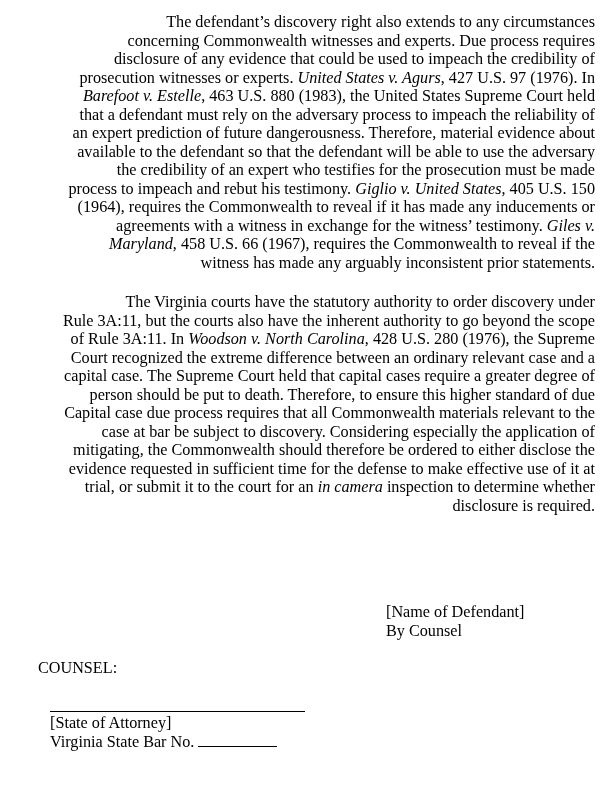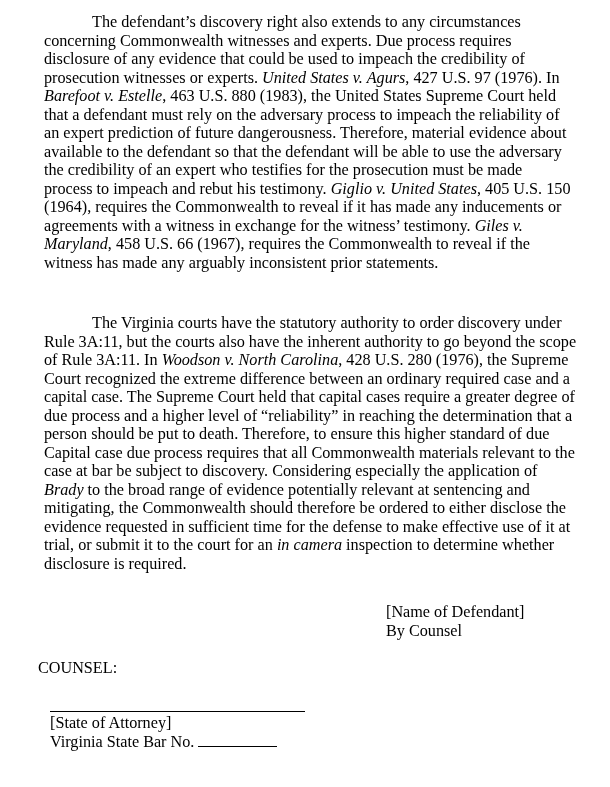--- a/index.html
+++ b/index.html
@@ -1,22 +1,22 @@
 <!DOCTYPE html>
 <html><head>
 <meta charset="utf-8">
 <style>
   html, body { margin: 0; padding: 0; background: #ffffff; }
   body {
     width: 610px; height: 787px; position: relative; overflow: hidden;
     font-family: "Liberation Serif", serif; color: #000; font-size: 16.2px;
   }
   .para {
-    position: absolute; left: 44px; width: 545px;
-    line-height: 18.5px; margin: 0;
+    position: absolute; left: 50px; width: 545px;
+    line-height: 18.5px; margin: 0; text-align: right;
   }
   .line { display: block; white-space: nowrap; }
   .indent { padding-left: 48px; }
   em { font-style: italic; font-family: Liberation Serif, serif; }
   .sig-block { position: absolute; left: 386px; top: 603px; line-height: 19px; font-family: Liberation Serif, serif; }
   .counsel { position: absolute; left: 38px; top: 659px; }
   .sig-line { position: absolute; left: 50px; top: 711px; width: 255px; border-top: 1.6px solid #000; }
   .attorney { position: absolute; left: 50px; top: 714px; line-height: 19px; }
   .barline { display: inline-block; width: 79px; border-bottom: 1.6px solid #000; height: 12px; vertical-align: baseline; margin-left: 4px; }
 </style>
@@ -33,31 +33,29 @@
   <span class="line"><span>an expert prediction of future dangerousness. Therefore, material evidence about</span></span>
   <span class="line"><span>available to the defendant so that the defendant will be able to use the adversary</span></span>
   <span class="line"><span>the credibility of an expert who testifies for the prosecution must be made</span></span>
   <span class="line"><span>process to impeach and rebut his testimony. </span><em>Giglio v. United States</em><span>, 405 U.S. 150</span></span>
   <span class="line"><span>(1964), requires the Commonwealth to reveal if it has made any inducements or</span></span>
   <span class="line"><span>agreements with a witness in exchange for the witness’ testimony. </span><em>Giles v.</em></span>
   <span class="line"><em>Maryland</em><span>, 458 U.S. 66 (1967), requires the Commonwealth to reveal if the</span></span>
   <span class="line"><span>witness has made any arguably inconsistent prior statements.</span></span>
 </div>
 
-<div class="para" style="top:293px;margin-top:21px;">
+<div class="para" style="top:293px;">
   <span class="line indent"><span>The Virginia courts have the statutory authority to order discovery under</span></span>
   <span class="line"><span>Rule 3A:11, but the courts also have the inherent authority to go beyond the scope</span></span>
   <span class="line"><span>of Rule 3A:11. In </span><em>Woodson v. North Carolina</em><span>, 428 U.S. 280 (1976), the Supreme</span></span>
-  <span class="line"><span>Court recognized the extreme difference between an ordinary required case and a</span></span>
+  <span class="line"><span>Court recognized the extreme difference between an ordinary relevant case and a</span></span>
   <span class="line"><span>capital case. The Supreme Court held that capital cases require a greater degree of</span></span>
-  <span class="line"><span>due process and a higher level of “reliability” in reaching the determination that a</span></span>
   <span class="line"><span>person should be put to death. Therefore, to ensure this higher standard of due</span></span>
   <span class="line"><span>Capital case due process requires that all Commonwealth materials relevant to the</span></span>
   <span class="line"><span>case at bar be subject to discovery. Considering especially the application of</span></span>
-  <span class="line"><em>Brady</em><span> to the broad range of evidence potentially relevant at sentencing and</span></span>
   <span class="line"><span>mitigating, the Commonwealth should therefore be ordered to either disclose the</span></span>
   <span class="line"><span>evidence requested in sufficient time for the defense to make effective use of it at</span></span>
   <span class="line"><span>trial, or submit it to the court for an </span><em>in camera</em><span> inspection to determine whether</span></span>
   <span class="line"><span>disclosure is required.</span></span>
 </div>
 
 <div class="sig-block">
   <div>[Name of Defendant]</div>
   <div>By Counsel</div>
 </div>

